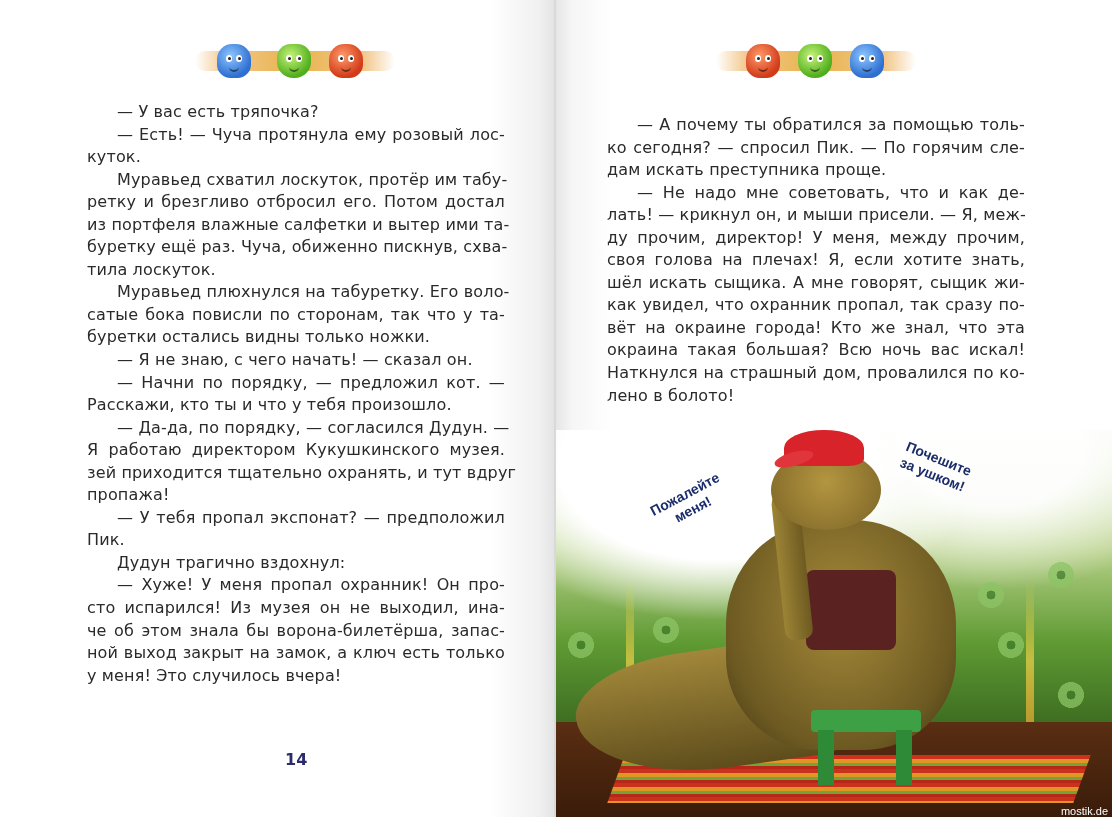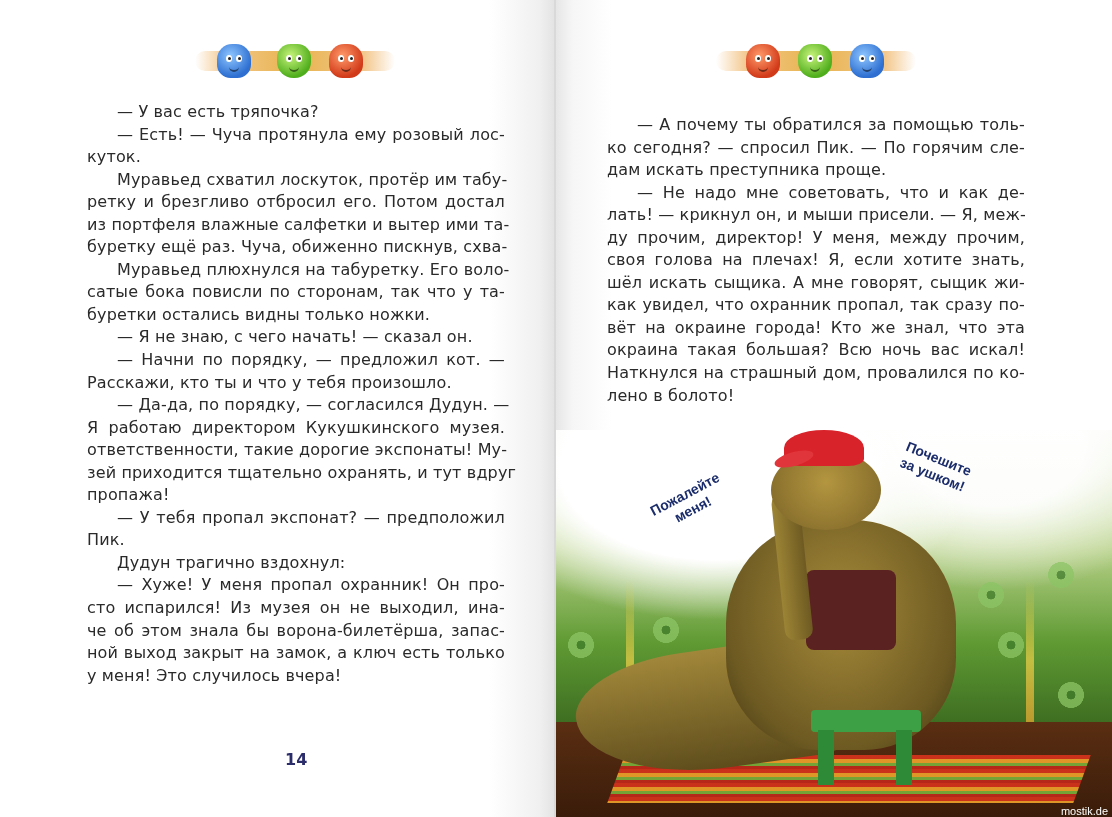--- a/index.html
+++ b/index.html
@@ -83,29 +83,29 @@
   </div>
 
   <div class="text-block" id="left-text" style="left:87px; top:101px; width:418px;">
       <span class="line indent last">— У вас есть тряпочка?</span>
       <span class="line indent">— Есть! — Чуча протянула ему розовый лос-</span>
       <span class="line last">куток.</span>
       <span class="line indent">Муравьед схватил лоскуток, протёр им табу-</span>
       <span class="line">ретку и брезгливо отбросил его. Потом достал</span>
       <span class="line">из портфеля влажные салфетки и вытер ими та-</span>
       <span class="line">буретку ещё раз. Чуча, обиженно пискнув, схва-</span>
+      <span class="line last">тила лоскуток.</span>
       <span class="line indent">Муравьед плюхнулся на табуретку. Его воло-</span>
       <span class="line">сатые бока повисли по сторонам, так что у та-</span>
       <span class="line last">буретки остались видны только ножки.</span>
       <span class="line indent last">— Я не знаю, с чего начать! — сказал он.</span>
       <span class="line indent">— Начни по порядку, — предложил кот. —</span>
       <span class="line last">Расскажи, кто ты и что у тебя произошло.</span>
       <span class="line indent">— Да-да, по порядку, — согласился Дудун. —</span>
       <span class="line">Я работаю директором Кукушкинского музея.</span>
-      <span class="line">ответственности, такие дорогие экспонаты! Му-</span>
       <span class="line">зей приходится тщательно охранять, и тут вдруг</span>
       <span class="line last">пропажа!</span>
       <span class="line indent">— У тебя пропал экспонат? — предположил</span>
       <span class="line last">Пик.</span>
       <span class="line indent last">Дудун трагично вздохнул:</span>
       <span class="line indent">— Хуже! У меня пропал охранник! Он про-</span>
       <span class="line">сто испарился! Из музея он не выходил, ина-</span>
       <span class="line">че об этом знала бы ворона-билетёрша, запас-</span>
       <span class="line">ной выход закрыт на замок, а ключ есть только</span>
       <span class="line last">у меня! Это случилось вчера!</span>

